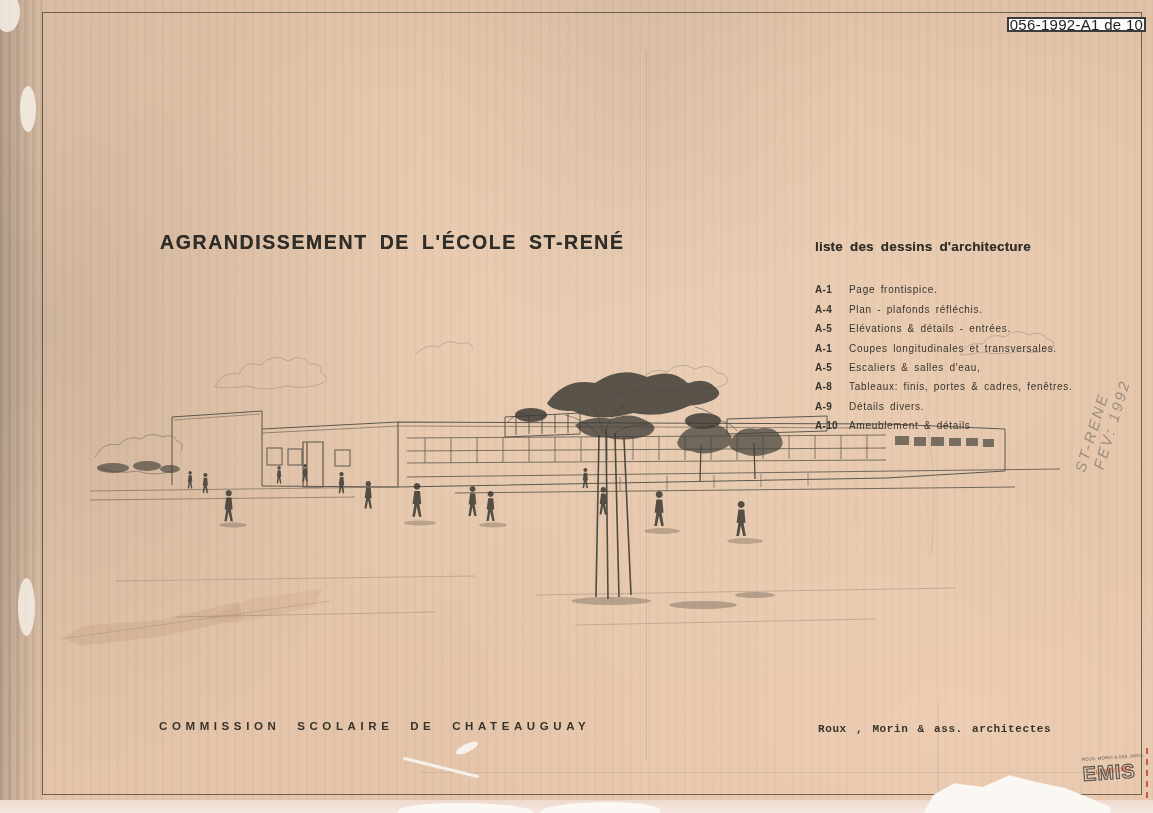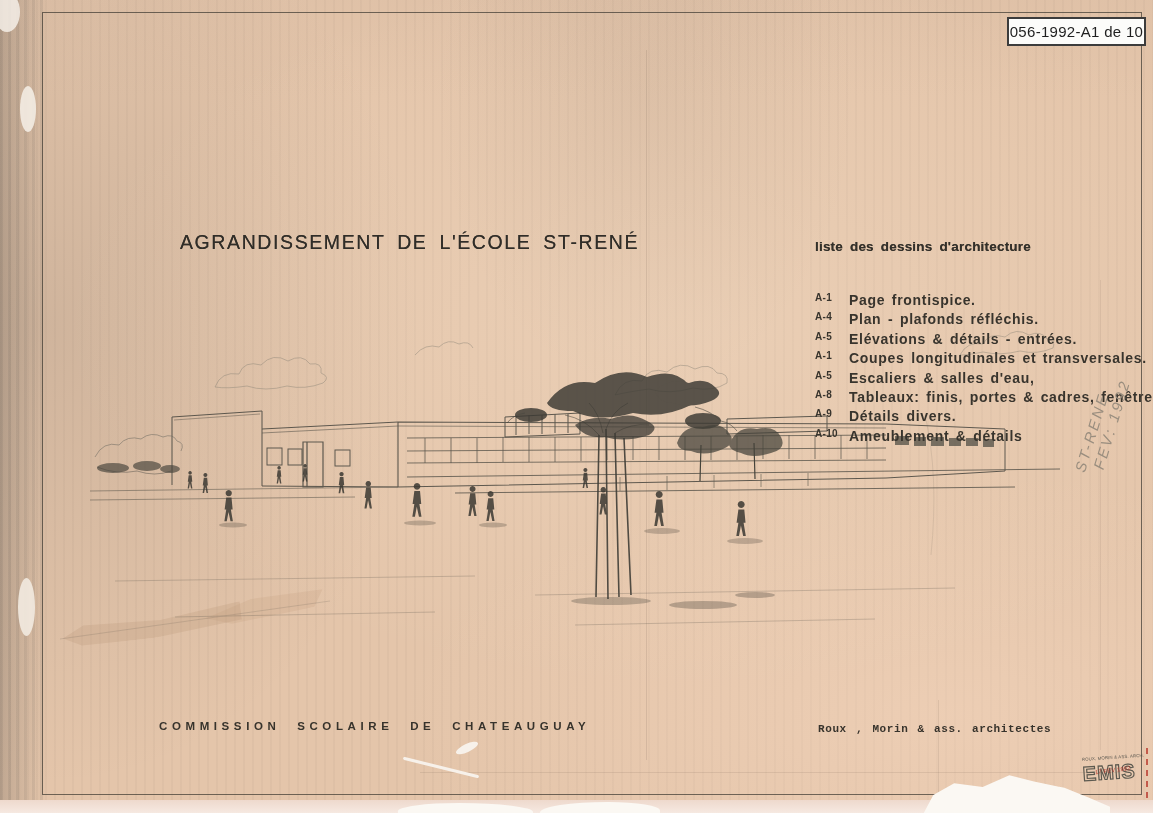--- a/index.html
+++ b/index.html
@@ -19,33 +19,33 @@
     background:
       repeating-linear-gradient(90deg, rgba(80,76,72,0.10) 0 3px, rgba(0,0,0,0) 3px 8px),
       linear-gradient(90deg, rgba(96,88,80,0.28), rgba(96,88,80,0.10) 60%, rgba(0,0,0,0));
     }
   .blotch{position:absolute;border-radius:50%;}
   .crease-v{position:absolute;width:1px;background:rgba(110,92,78,0.16);}
   .crease-h{position:absolute;height:1px;background:rgba(110,92,78,0.14);}
   .tape-stain{position:absolute;background:rgba(186,152,118,0.26);}
   .border-rect{position:absolute;left:42px;top:12px;width:1098px;height:781px;
     border:1px solid rgba(62,58,50,0.72);}
-  .sheet-label{position:absolute;left:1007px;top:17px;width:139px;height:29px;
+  .sheet-label{position:absolute;left:1007px;top:17px;width:139px;height:15px;
     background:#fcfcfa;border:2px solid #3c3c3c;box-sizing:border-box;
     display:flex;align-items:center;justify-content:center;
     font-size:15px;color:#1f1f1f;letter-spacing:0.3px;}
-  .title{position:absolute;left:180px;top:231px;width:520px;
-    font-size:19.5px;font-weight:400;letter-spacing:1.6px;word-spacing:5px;
+  .title{position:absolute;left:160px;top:231px;width:520px;
+    font-size:19.5px;font-weight:700;letter-spacing:1.6px;word-spacing:5px;
     color:#302d28;text-shadow:0 0 0.5px rgba(48,45,40,0.8);}
   .list{position:absolute;left:815px;top:239px;width:300px;color:#38342d;}
   .list-heading{font-size:13.5px;font-weight:800;letter-spacing:0.2px;word-spacing:3px;
-    color:#33302a;text-shadow:0 0 0.4px rgba(48,45,40,0.7);margin-bottom:38px;}
-  .list-row{display:flex;height:19.4px;align-items:flex-start;}
+    color:#33302a;text-shadow:0 0 0.4px rgba(48,45,40,0.7);margin-bottom:22px;}
+  .list-row{display:flex;height:19.4px;align-items:flex-end;}
   .list-code{width:34px;flex:none;font-size:10px;font-weight:700;letter-spacing:0.3px;}
-  .list-label{font-size:14px;font-weight:700;letter-spacing:0.7px;word-spacing:2px;white-space:nowrap;}
+  .list-label{font-size:10px;font-weight:400;letter-spacing:0.7px;word-spacing:2px;white-space:nowrap;}
   .client{position:absolute;left:159px;top:720px;font-size:11.5px;font-weight:800;
     letter-spacing:4.6px;word-spacing:9px;color:#37332c;white-space:nowrap;}
   .architects{position:absolute;left:818px;top:723px;font-size:11px;font-weight:800;
     letter-spacing:0.6px;word-spacing:2px;color:#37332c;white-space:nowrap;font-family:Liberation Mono, monospace;}
   .handnote{position:absolute;left:1066px;top:362px;width:150px;height:100px;
     transform:rotate(-73deg);transform-origin:50% 50%;
     color:#9a8e7f;font-size:15px;font-style:italic;letter-spacing:2.5px;
     line-height:17px;white-space:nowrap;}
   .handnote .l2{margin-left:8px;}
   .stamp{position:absolute;left:1083px;top:755px;width:60px;height:40px;

